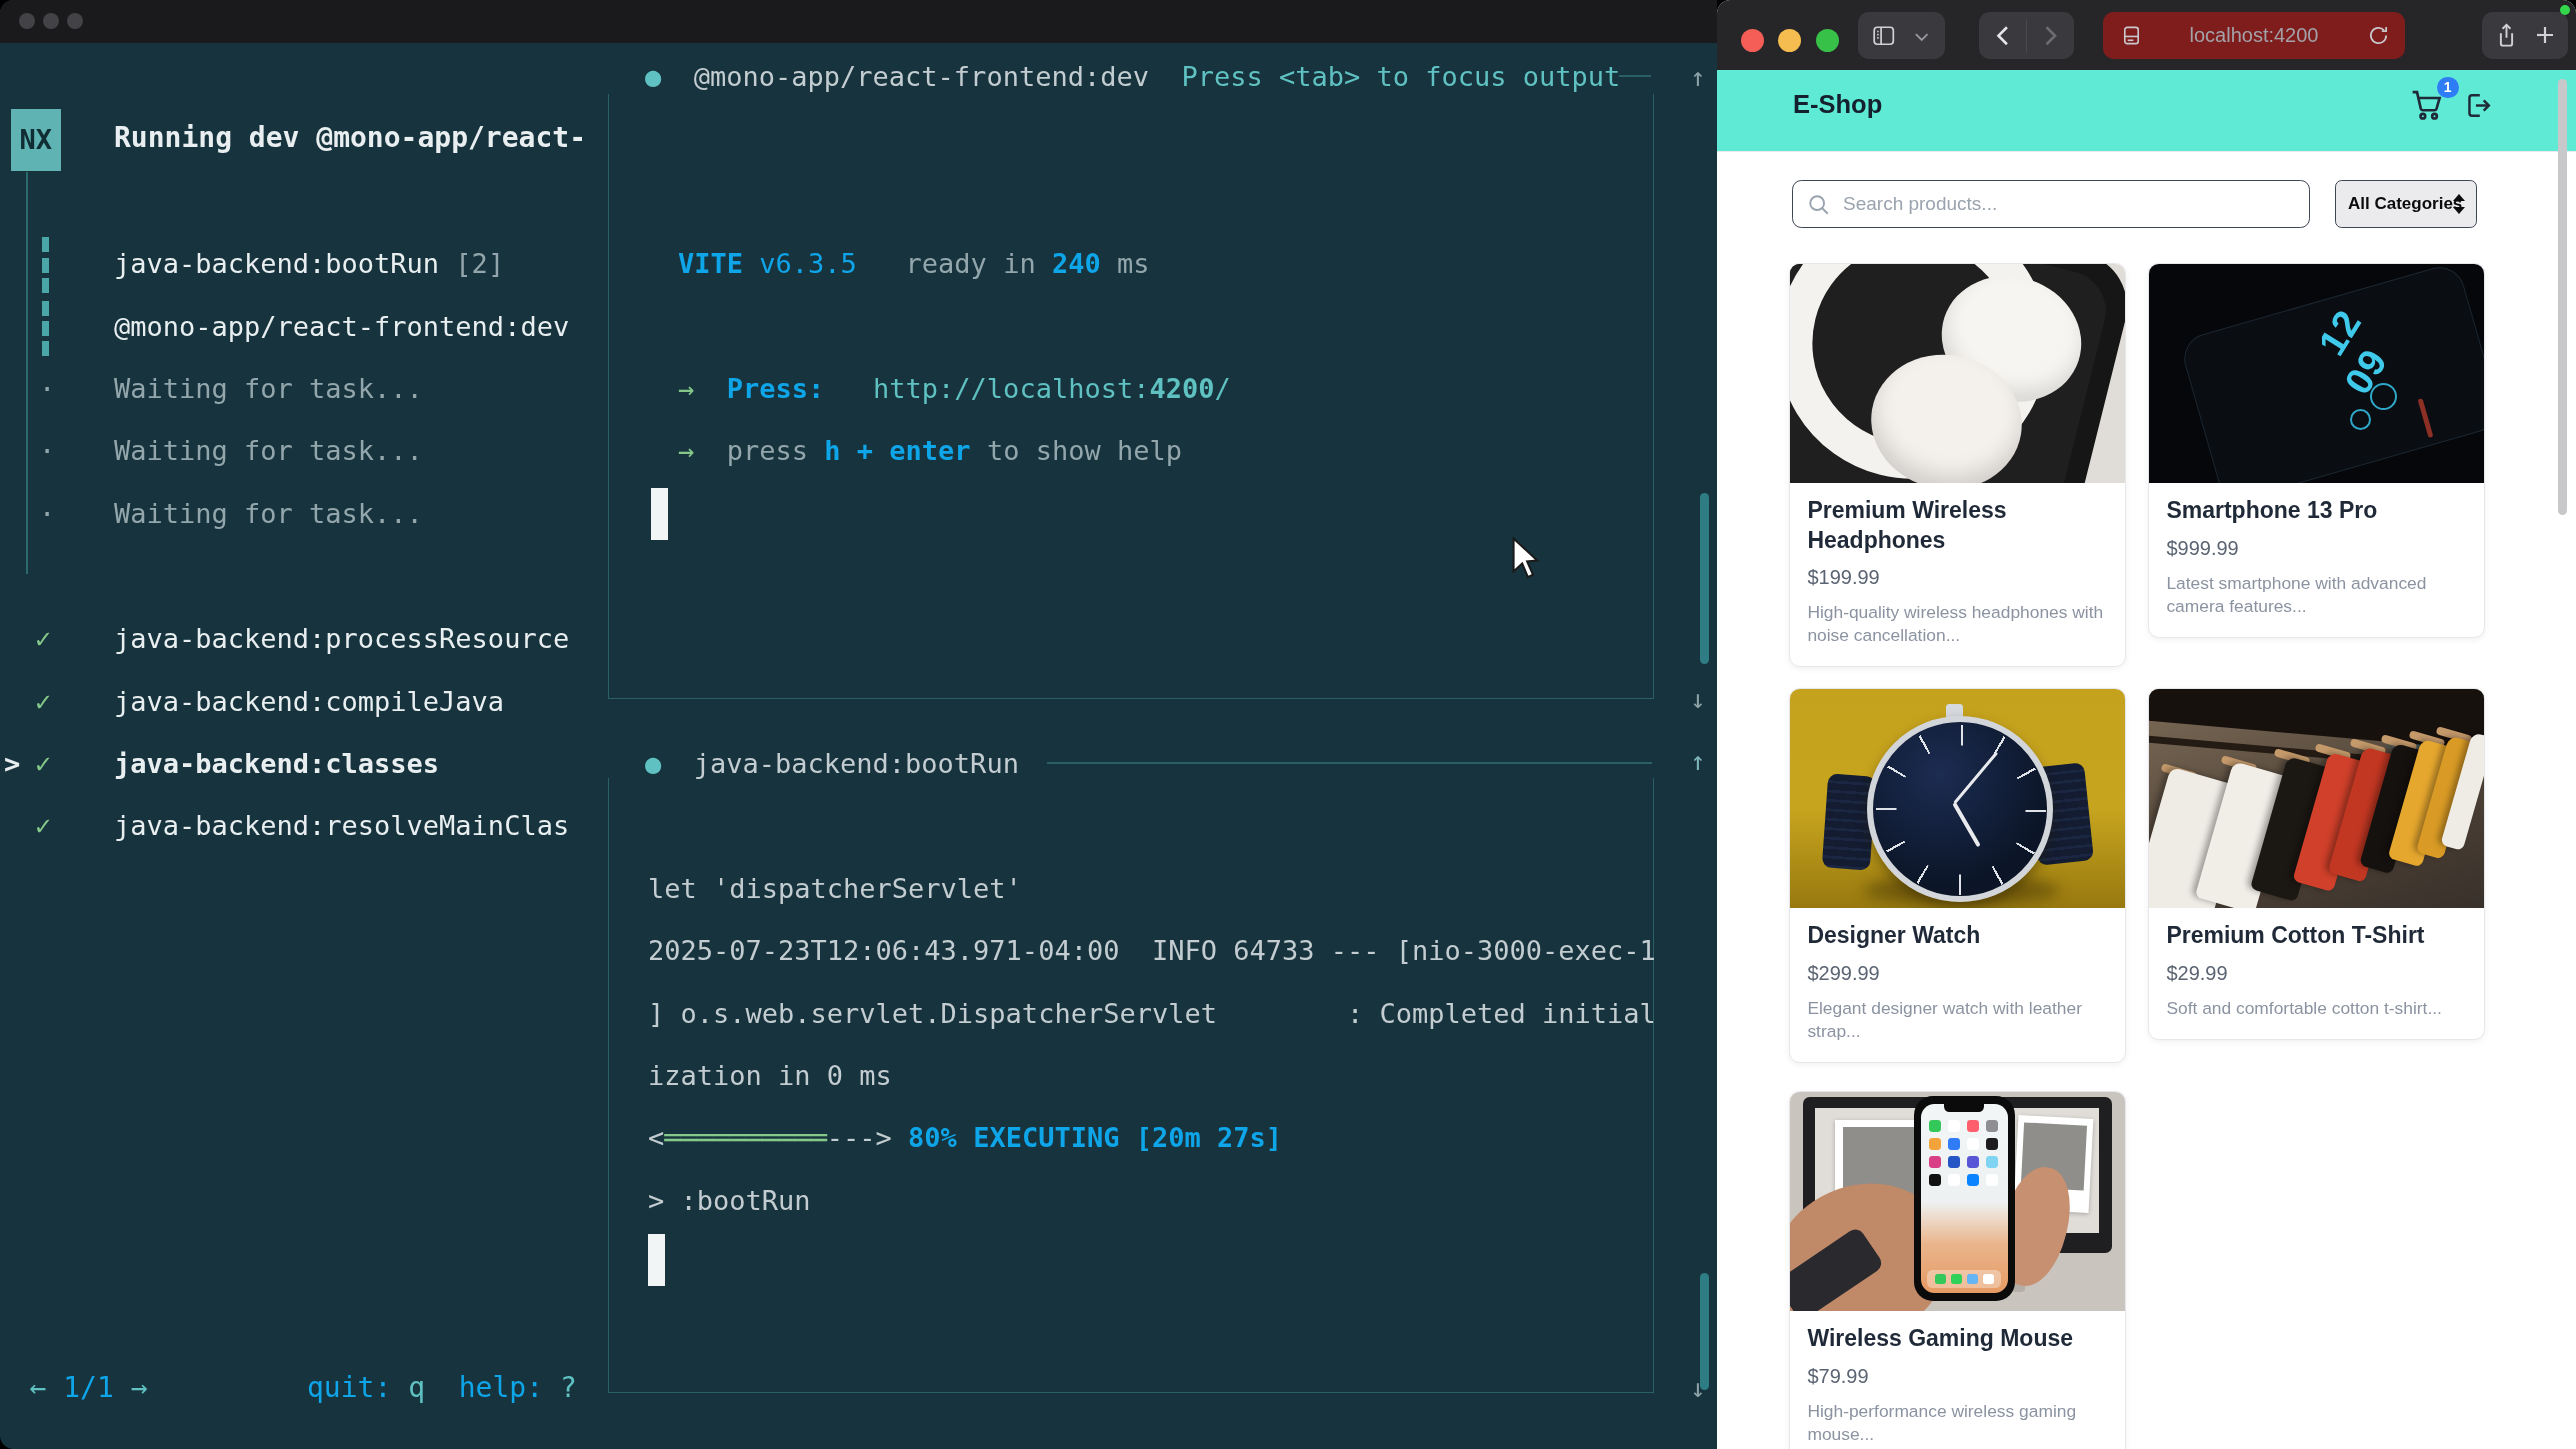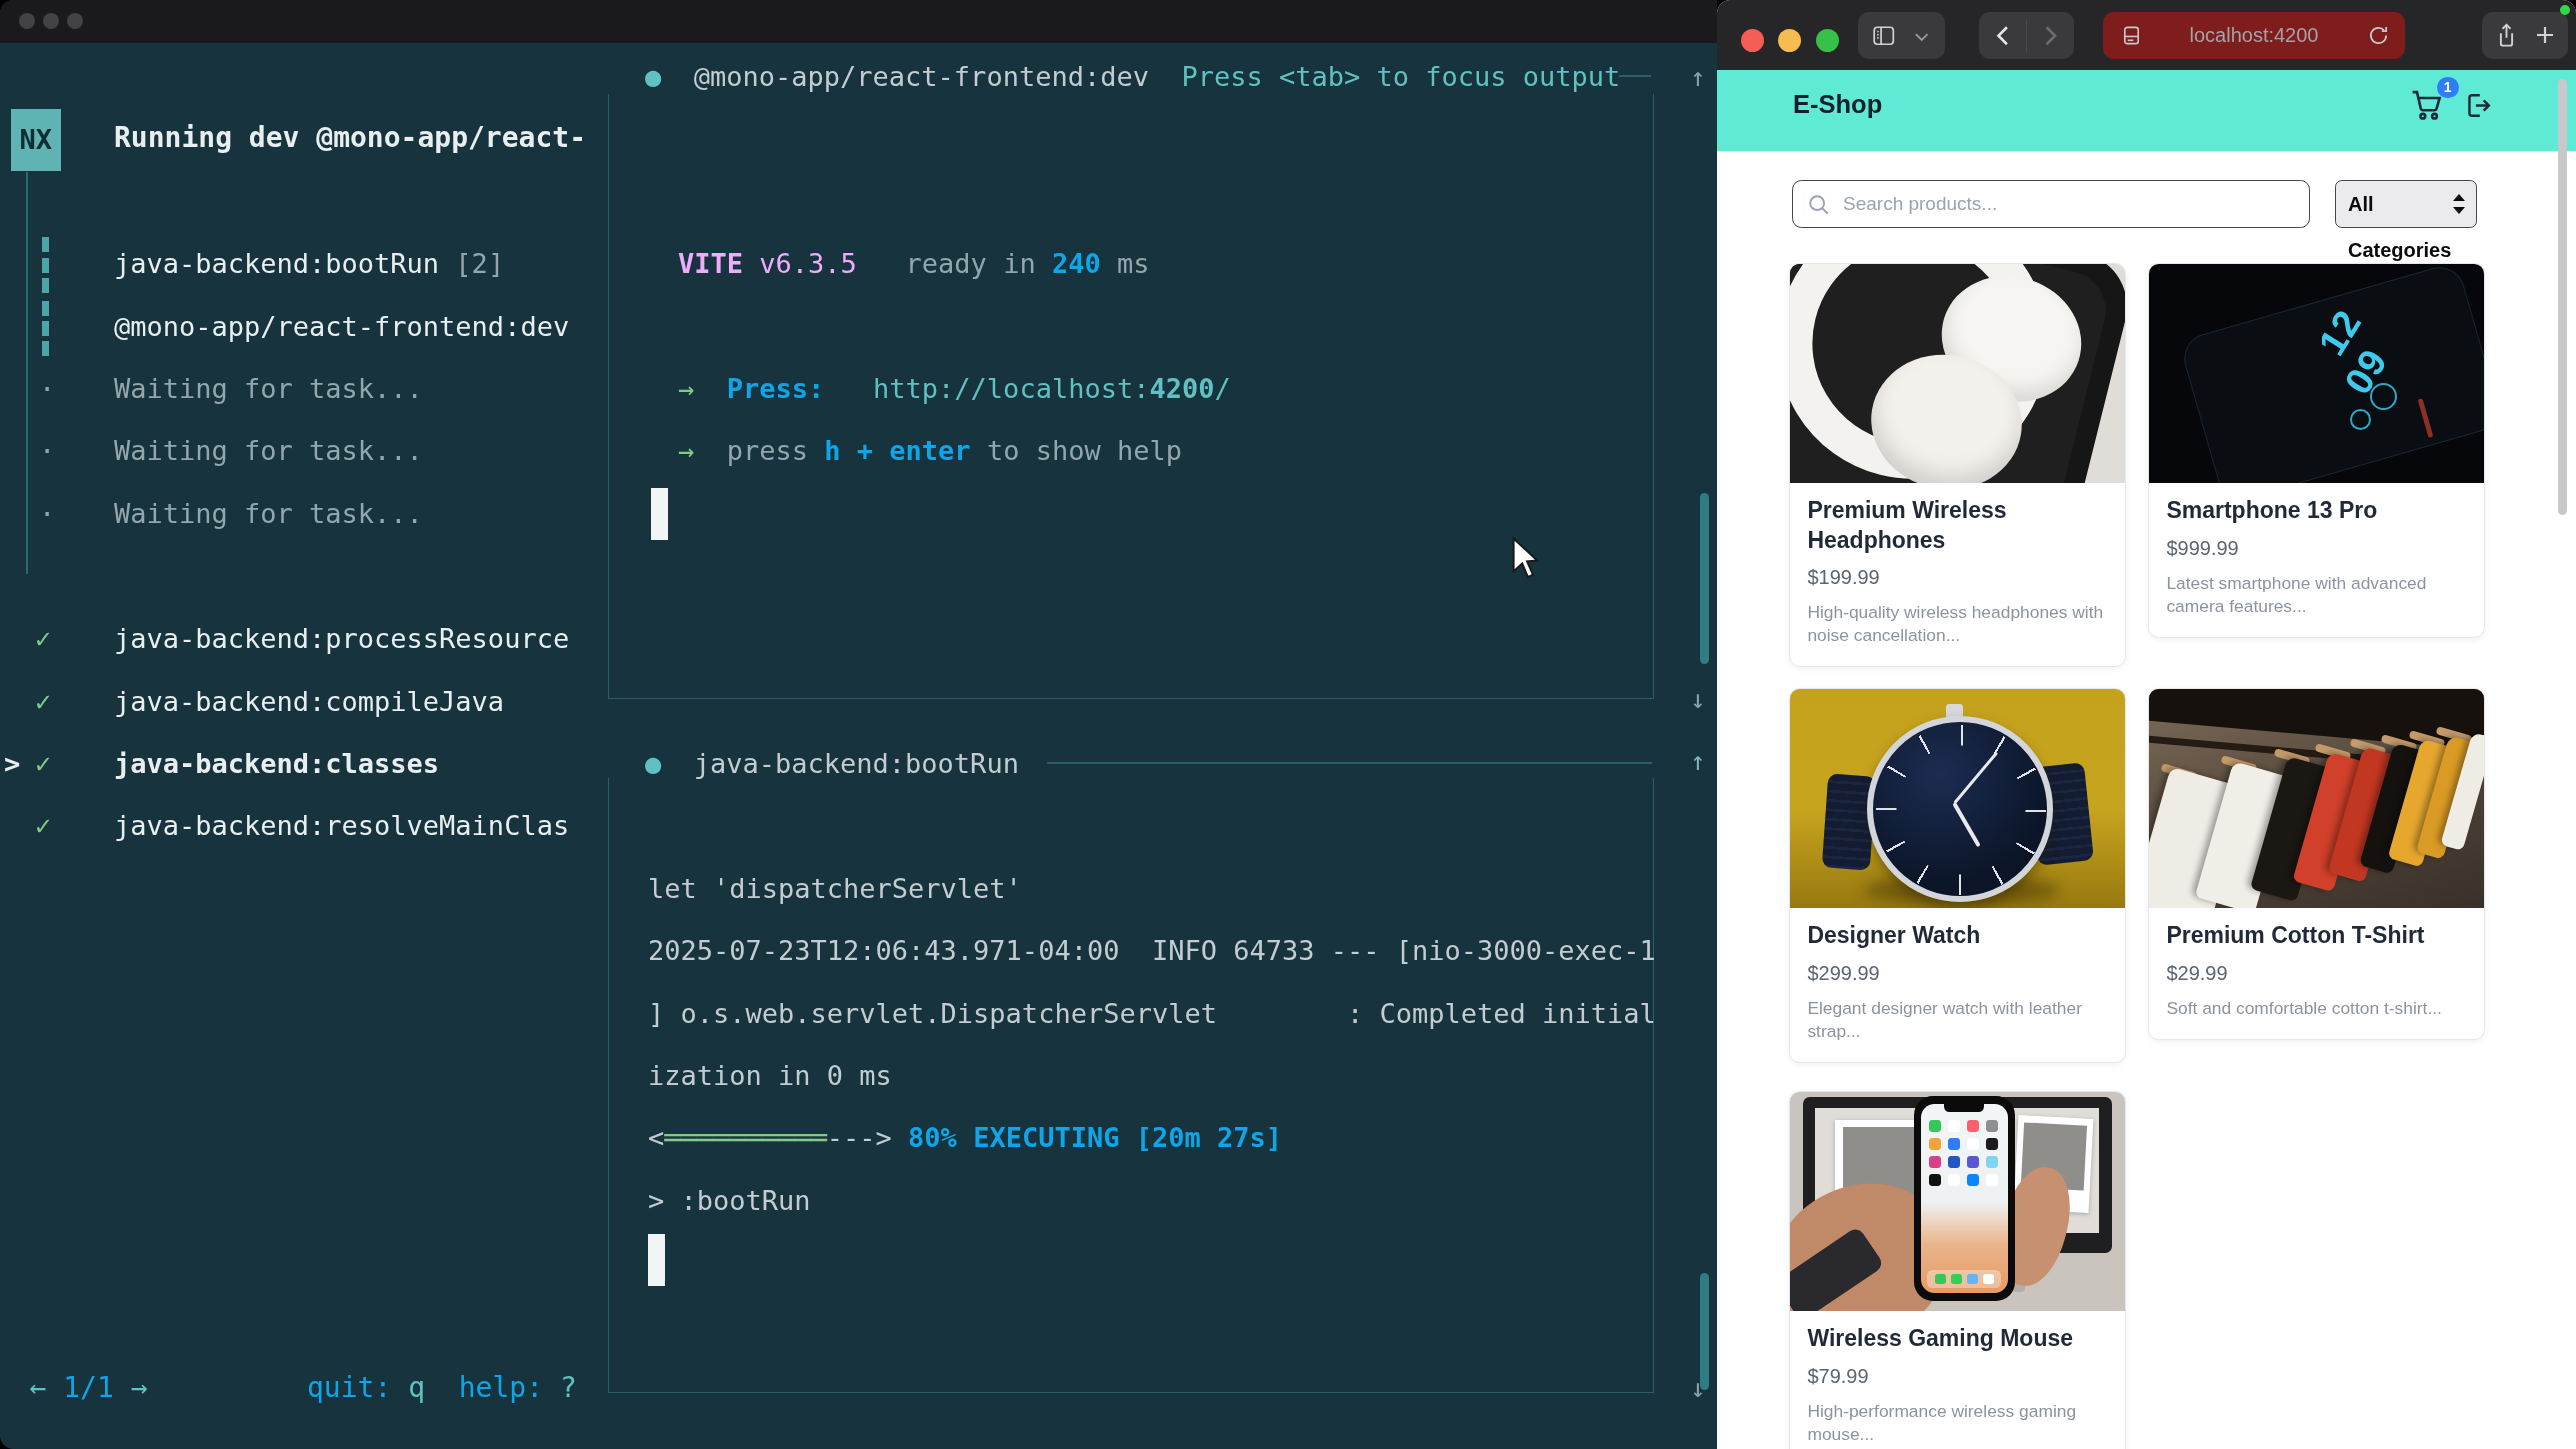--- a/index.html
+++ b/index.html
@@ -7,21 +7,21 @@
 
   
   .terminal{position:absolute;left:0;top:0;width:1717px;height:1449px;background:#17343e;border-radius:13.4px 0 0 13.4px;overflow:hidden;}
   .t-titlebar{position:absolute;left:0;top:0;width:1717px;height:43px;background:#1a1a1c;}
   .t-dot{position:absolute;top:13.4px;width:16px;height:16px;border-radius:50%;background:#434347;}
   .nx-badge{position:absolute;left:10.7px;top:109px;width:50px;height:62px;background:#5fb3b2;color:#0f2d33;font:bold 27px/62px "DejaVu Sans Mono",monospace;text-align:center;}
   .tree-line{position:absolute;left:25.5px;top:172px;width:2px;height:402px;background:#2c6b6d;}
   .tl{position:absolute;white-space:pre;font-family:"DejaVu Sans Mono",monospace;font-size:27px;line-height:32px;color:#e9eff0;}
   .tl.hdr{font-size:28px;font-weight:bold;}
   .b{font-weight:bold;}
-  .c-teal{color:#5fc1c1;} .c-grey{color:#93a6ac;} .c-green{color:#85c88a;} .c-vite{color:#f0abfc;} .c-white{color:#0ea5e9;} .c-dim{color:#c3ccd0;}
+  .c-teal{color:#5fc1c1;} .c-grey{color:#93a6ac;} .c-green{color:#85c88a;} .c-vite{color:#0ea5e9;} .c-white{color:#0ea5e9;} .c-dim{color:#c3ccd0;}
   .spin{position:absolute;width:6.7px;height:14.8px;background:#4ba7a7;}
   .pane-box{position:absolute;border:1.3px solid #2b5f66;border-top:none;}
   .dash{position:absolute;height:2px;background:#2b5f66;}
   .cursor{position:absolute;width:17.4px;background:#f2f5f5;}
   .thumb{position:absolute;width:9.4px;border-radius:4.7px;background:#2f7d84;}
   .sarr{position:absolute;font-family:"DejaVu Sans Mono",monospace;font-size:25.5px;color:#8fa2a8;}
 
   
   .pointer{position:absolute;left:1511px;top:537px;width:31px;height:43px;}
 
@@ -34,21 +34,21 @@
   .urltext{position:absolute;left:0;top:0;width:100%;height:47px;line-height:47px;text-align:center;color:#a2a2a8;font-size:20px;}
   .green-ind{position:absolute;left:843px;top:5.4px;width:10px;height:10px;border-radius:50%;background:#32d74b;}
 
   .shop-header{position:absolute;left:0;top:70px;width:859px;height:81px;background:#5eead4;border-bottom:1.3px solid #e8eaed;}
   .shop-title{position:absolute;left:76px;top:20px;font-size:25.5px;font-weight:bold;color:#14202e;}
   .badge{position:absolute;left:720px;top:6.7px;width:21.5px;height:21.5px;border-radius:50%;background:#2f7df6;color:#fff;font-size:14px;line-height:21.5px;text-align:center;font-weight:bold;}
   .search-input{position:absolute;left:75px;top:180px;width:518px;height:48px;border:1.3px solid #3f4754;border-radius:9.4px;background:#fff;box-sizing:border-box;padding:0 13.4px 0 50px;font-size:19px;color:#333;font-family:"Liberation Sans",sans-serif;outline:none;}
   .search-input::placeholder{color:#9aa3ae;}
   .mag{position:absolute;left:89px;top:192px;}
   .select{position:absolute;left:618px;top:180px;width:142px;height:48px;background:#ebebee;border:1.3px solid #3f4754;border-radius:6.7px;box-sizing:border-box;}
-  .select .lbl{position:absolute;left:12px;top:0;height:46px;line-height:46px;font-size:20px;color:#0b0b0c;font-weight:bold;}
+  .select .lbl{position:absolute;left:12px;top:0;height:46px;line-height:46px;font-size:17px;color:#0b0b0c;font-weight:bold;}
   .tri{position:absolute;right:10.7px;width:0;height:0;border-left:6px solid transparent;border-right:6px solid transparent;}
   .tri.up{top:13.4px;border-bottom:7.4px solid #0b0b0c;}
   .tri.dn{bottom:13.4px;border-top:7.4px solid #0b0b0c;}
 
   .card{position:absolute;width:335px;background:#fff;border:0.7px solid #e5e7eb;border-radius:10.7px;box-shadow:0 2px 6.7px rgba(0,0,0,.06);overflow:hidden;}
   .pimg{position:relative;width:335px;height:219px;overflow:hidden;background:#ddd;}
   .ptext{padding:13.4px 17.4px 19px 17.4px;}
   .pname{font-size:23px;line-height:29.5px;font-weight:bold;color:#1f2937;}
   .pprice{font-size:20px;color:#5b6472;margin-top:10.7px;}
   .pdesc{font-size:17.4px;line-height:23px;color:#8b93a1;margin-top:12px;}

